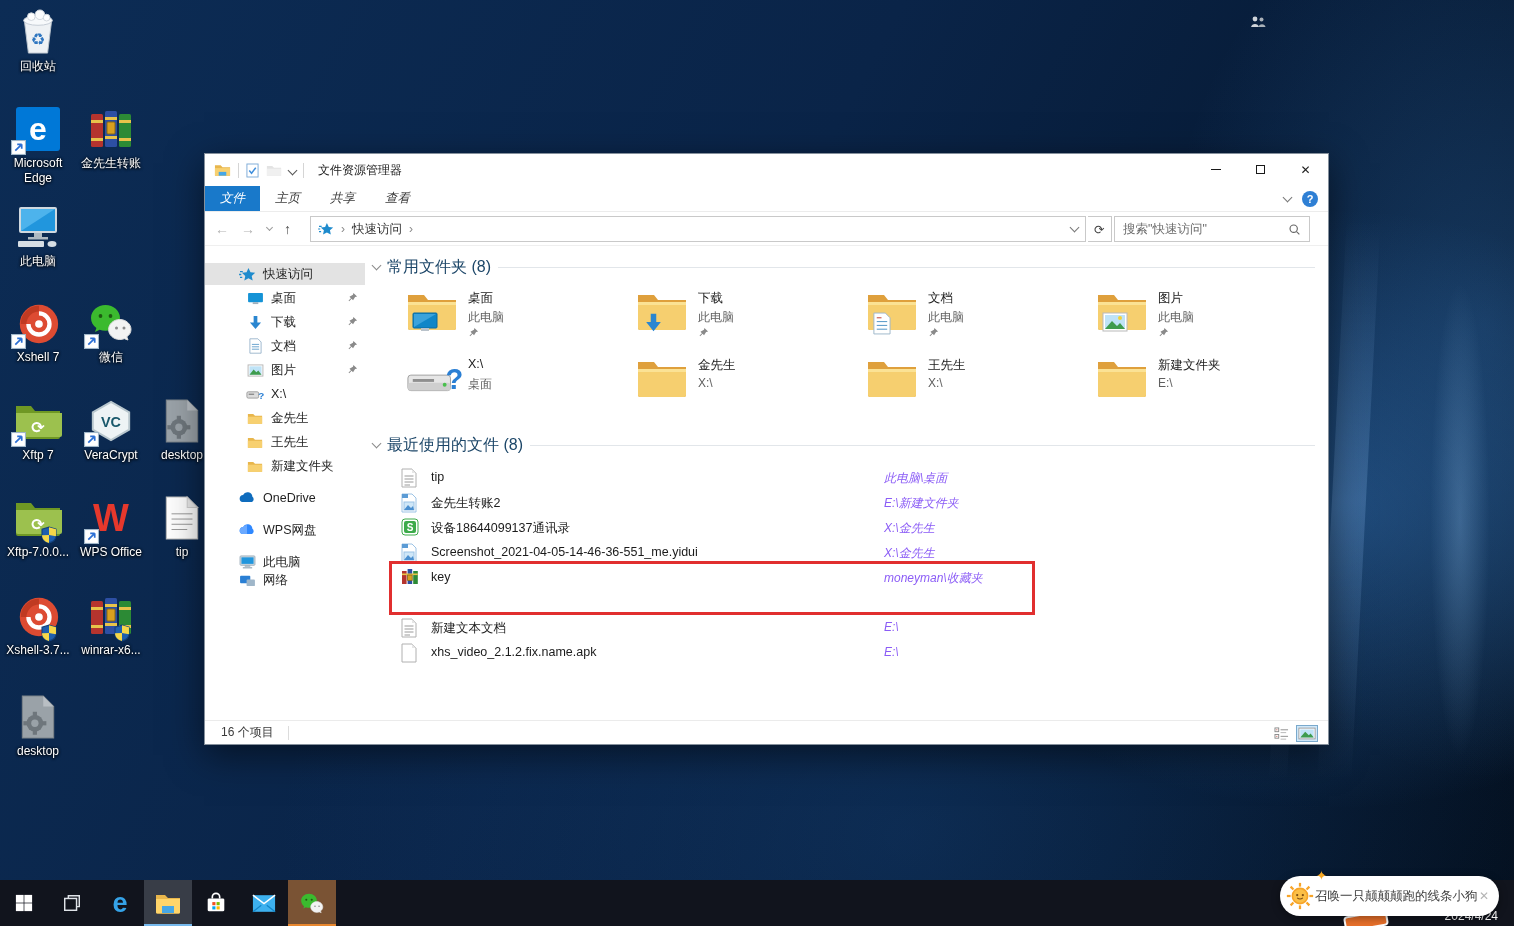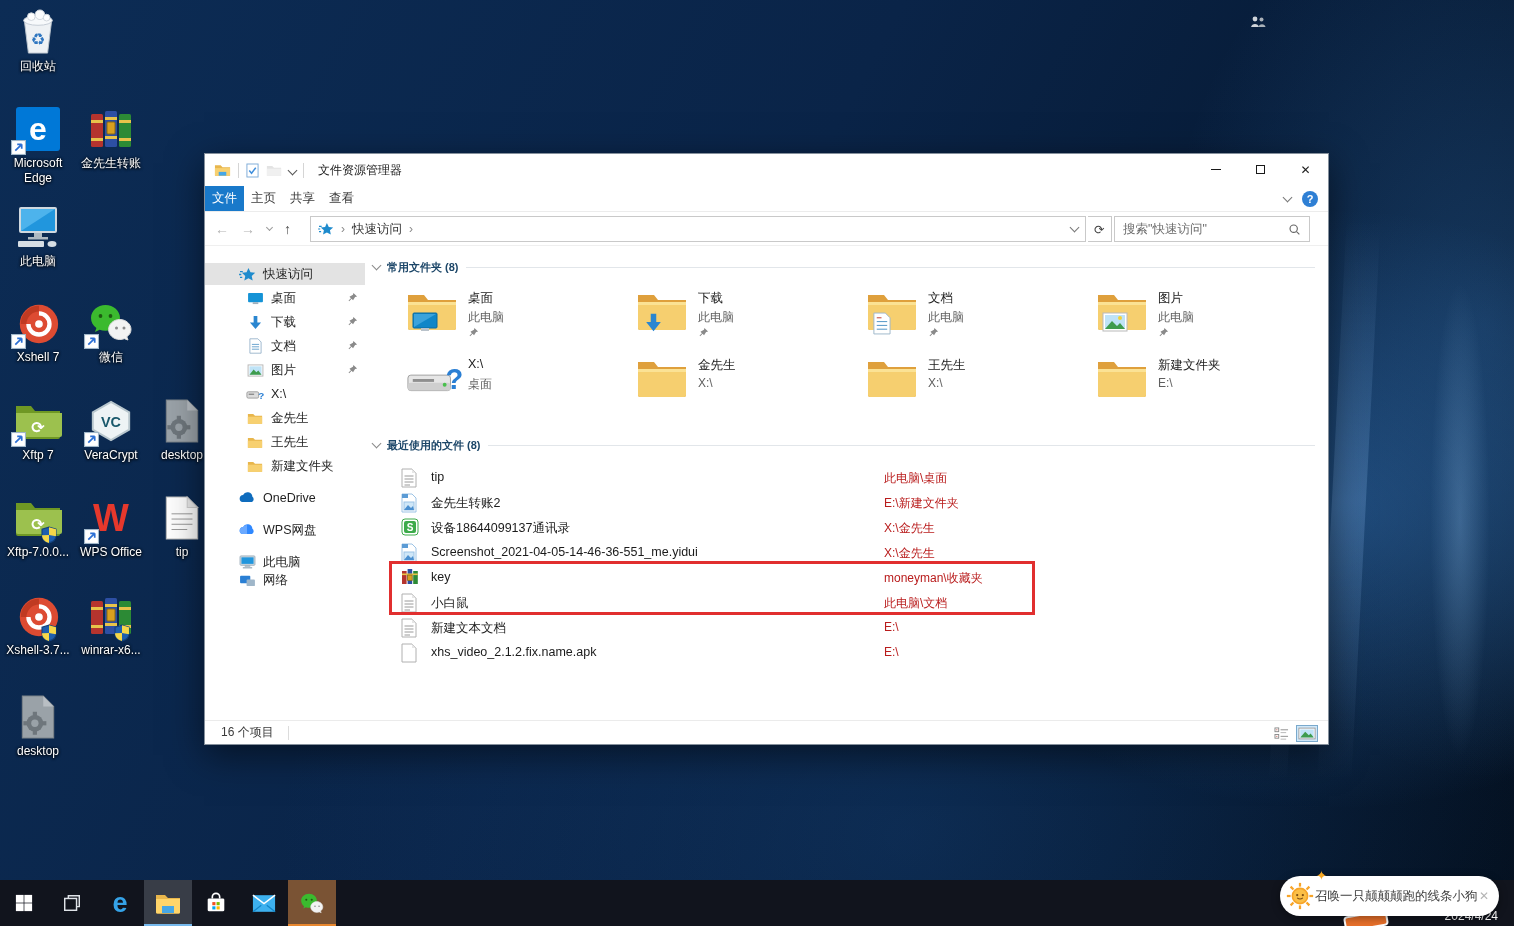--- a/index.html
+++ b/index.html
@@ -33,21 +33,21 @@
          border:1px solid #85909c; box-shadow:0 10px 34px rgba(0,0,0,.5); z-index:10; font-size:12.5px; color:#1f1f1f; }
   .tb  { height:32px; display:flex; position:relative; }
   .qat { display:flex; align-items:center; gap:7px; padding-left:9px; }
   .qsep{ width:1px; height:15px; background:#d5d5d5; }
   .wtitle { font-size:12px; color:#1a1a1a; margin-left:7px; }
   .wc  { position:absolute; right:0; top:0; display:flex; }
   .wcb { width:45px; height:31px; display:flex; align-items:center; justify-content:center; font-size:12px; color:#1a1a1a; }
   .minline { display:inline-block; width:10px; height:1px; background:#1a1a1a; }
   .maxbox  { display:inline-block; width:9px; height:9px; border:1px solid #1a1a1a; }
   .tabs { height:26px; display:flex; align-items:stretch; border-bottom:1px solid #ececec; position:relative; }
-  .tab  { padding:0 7px; display:flex; align-items:center; font-size:12.5px; color:#3b3b3b; }
+  .tab  { padding:0 15px; display:flex; align-items:center; font-size:12.5px; color:#3b3b3b;font-style:italic; }
   .tab.file { background:#1979ca; color:#fff; }
   .ribright { position:absolute; right:10px; top:0; height:26px; display:flex; align-items:center; gap:11px; }
   .chev { width:7px; height:7px; border-right:1.4px solid #777; border-bottom:1.4px solid #777;
           transform:rotate(45deg); display:inline-block; }
   .helpi { width:16px; height:16px; border-radius:50%; background:#2e7fd4; color:#fff; font-size:11px;
            font-weight:bold; display:flex; align-items:center; justify-content:center; }
   .nav { height:34px; position:relative; border-bottom:1px solid #efefef; }
   .navbtns { position:absolute; left:10px; top:0; height:33px; display:flex; align-items:center; gap:12px; font-size:14px; }
   .dis { color:#b3b3b3; } .ena { color:#4c4c4c; }
   .addr { position:absolute; left:105px; top:4px; width:776px; height:26px; border:1px solid #c9c9c9;
@@ -64,32 +64,32 @@
   .sbar { position:absolute; left:0; top:92px; width:160px; bottom:24px; }
   .srow { position:absolute; left:0; width:160px; height:22px; display:flex; align-items:center; gap:7px;
           padding-left:33px; }
   .srow.child { padding-left:41px; }
   .srow.sel { background:#e3e3e3; }
   .sic { width:18px; display:flex; justify-content:center; flex:none; }
   .pinr { position:absolute; right:7px; top:5px; }
 
   .cont { position:absolute; left:160px; top:92px; right:1px; bottom:24px; background:#fff; }
   .shead { position:absolute; left:8px; right:12px; height:18px; display:flex; align-items:center; gap:7px;
-           font-size:11px; color:#1c4668;font-weight:bold; }
+           font-size:16px; color:#1c4668; }
   .shead .rule { flex:1; height:1px; background:#e2e6ea; }
   .tile { position:absolute; width:226px; height:62px; }
   .ticon { position:absolute; left:0; top:2px; width:52px; height:44px; }
   .tovl  { position:absolute; left:6px; bottom:0px; width:26px; height:22px; }
   .tname { position:absolute; left:62px; top:2px; color:#1b1b1b; }
   .tsub  { position:absolute; left:62px; top:21px; font-size:12px; color:#5f5f5f; }
   .tpin  { position:absolute; left:62px; top:39px; }
   .frow { position:absolute; left:28px; right:12px; height:25px; }
   .fic  { position:absolute; left:8px; top:2px; width:19px; height:20px; }
   .fname{ position:absolute; left:38px; top:4px; color:#1b1b1b; }
-  .fpath{ position:absolute; left:491px; top:4px; font-size:12px; color:#b91c1c; }
+  .fpath{ position:absolute; left:491px; top:4px; font-size:12px; color:#8b5cf6;font-style:italic; }
   .redbox { position:absolute; left:24px; top:315px; width:646px; height:54px;
             border:3px solid #e12f2f; z-index:5; pointer-events:none; }
   .status { position:absolute; left:0; right:0; bottom:0; height:24px; border-top:1px solid #ebebeb;
             display:flex; align-items:center; padding:0 16px; font-size:12px; color:#3b3b3b; background:#fff; }
   .stsep { width:1px; height:14px; background:#dcdcdc; margin-left:14px; }
   .vsw { position:absolute; right:10px; top:4px; display:flex; gap:7px; align-items:center; }
   .vi2 { border:1px solid #7aa9cc; background:#cfe8fa; padding:1px; display:flex; }
 
   
   .tbar { position:absolute; left:0; bottom:0; width:100%; height:46px; background:#11141d;
@@ -825,36 +825,20 @@
           <svg width="18" height="18" viewBox="0 0 18 18">
             <rect x="1" y="3" width="4.6" height="13" fill="#b5342e"></rect>
             <rect x="6.6" y="1" width="4.6" height="15" fill="#2d4fa3"></rect>
             <rect x="12.2" y="3" width="4.6" height="13" fill="#2c8a35"></rect>
             <rect x="1" y="5.5" width="15.8" height="1.6" fill="#e8c34a"></rect>
             <rect x="6.6" y="7" width="4.6" height="5.5" fill="#d8a01f" stroke="#8a6a14" stroke-width=".8"></rect>
           </svg>
         </span>
       <span class="fname">key</span>
       <span class="fpath">moneyman\收藏夹</span>
-    </div>
-    <div class="frow" style="top:345px">
-      <span class="fic">
-          <svg width="16" height="20" viewBox="0 0 16 20">
-            <path d="M1 1h10l4 4v14H1z" fill="#fff" stroke="#b0b0b0"></path>
-            <path d="M11 1l4 4h-4z" fill="#e6e6e6"></path>
-            <g stroke="#9a9a9a">
-              <line x1="3.5" y1="8" x2="12.5" y2="8"></line>
-              <line x1="3.5" y1="11" x2="12.5" y2="11"></line>
-              <line x1="3.5" y1="14" x2="12.5" y2="14"></line>
-              <line x1="3.5" y1="17" x2="9" y2="17"></line>
-            </g>
-          </svg>
-        </span>
-      <span class="fname">小白鼠</span>
-      <span class="fpath">此电脑\文档</span>
     </div>
     <div class="frow" style="top:370px">
       <span class="fic">
           <svg width="16" height="20" viewBox="0 0 16 20">
             <path d="M1 1h10l4 4v14H1z" fill="#fff" stroke="#b0b0b0"></path>
             <path d="M11 1l4 4h-4z" fill="#e6e6e6"></path>
             <g stroke="#9a9a9a">
               <line x1="3.5" y1="8" x2="12.5" y2="8"></line>
               <line x1="3.5" y1="11" x2="12.5" y2="11"></line>
               <line x1="3.5" y1="14" x2="12.5" y2="14"></line>

